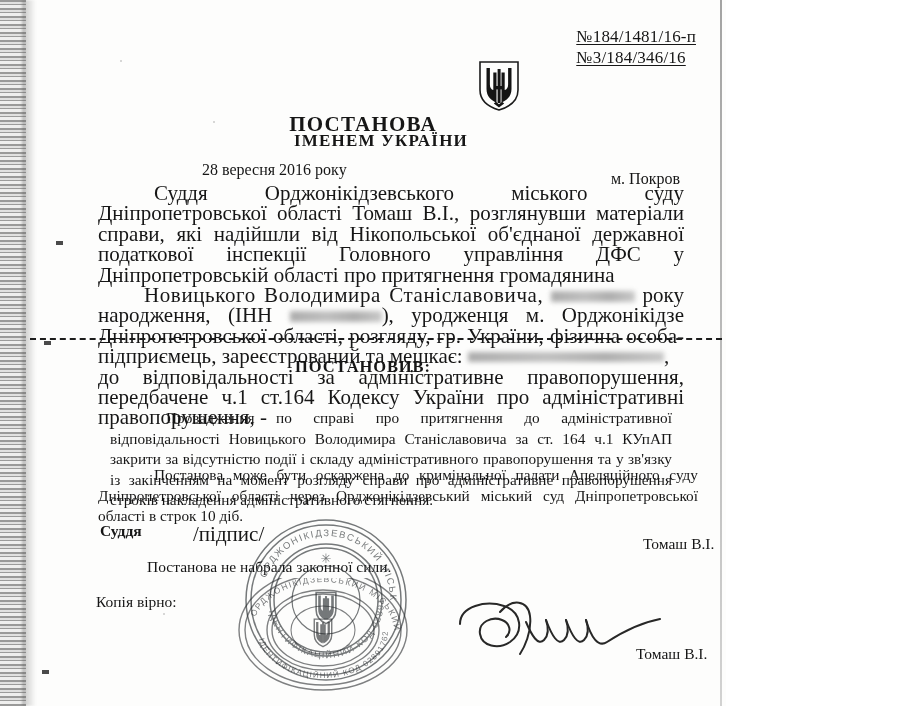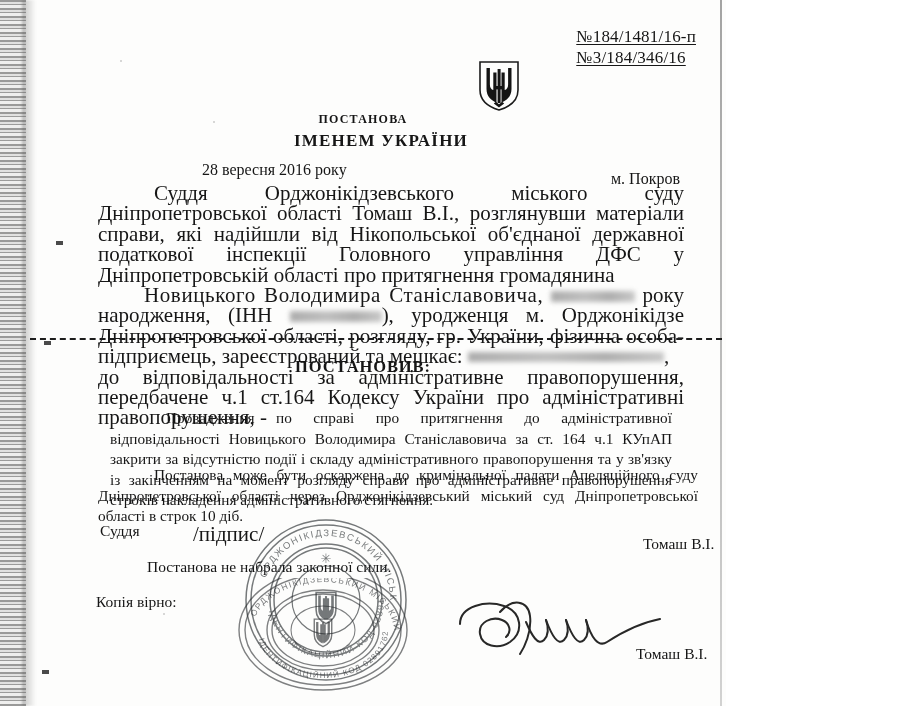--- a/index.html
+++ b/index.html
@@ -75,21 +75,21 @@
     width: 46px;
     height: 52px;
   }
 
   
   .doc-title {
     position: absolute;
     left: 0; right: 0;
     top: 112px;
     text-align: center;
-    font-size: 12px;
+    font-size: 21px;
     font-weight: bold;
     letter-spacing: 1.2px;
   }
   .doc-subtitle {
     position: absolute;
     left: 0; right: 0;
     top: 131px;
     text-align: center;
     font-size: 17px;
     font-weight: bold;
@@ -182,20 +182,21 @@
     text-align: justify;
   }
   .appeal-block p { margin: 0; }
 
   
   .sig-label {
     position: absolute;
     left: 100px;
     top: 522px;
     font-size: 15.5px;
+    font-weight: bold;
   }
   .sig-placeholder {
     position: absolute;
     left: 193px;
     top: 522px;
     font-size: 21px;
   }
   .sig-judge-name {
     position: absolute;
     left: 643px;

